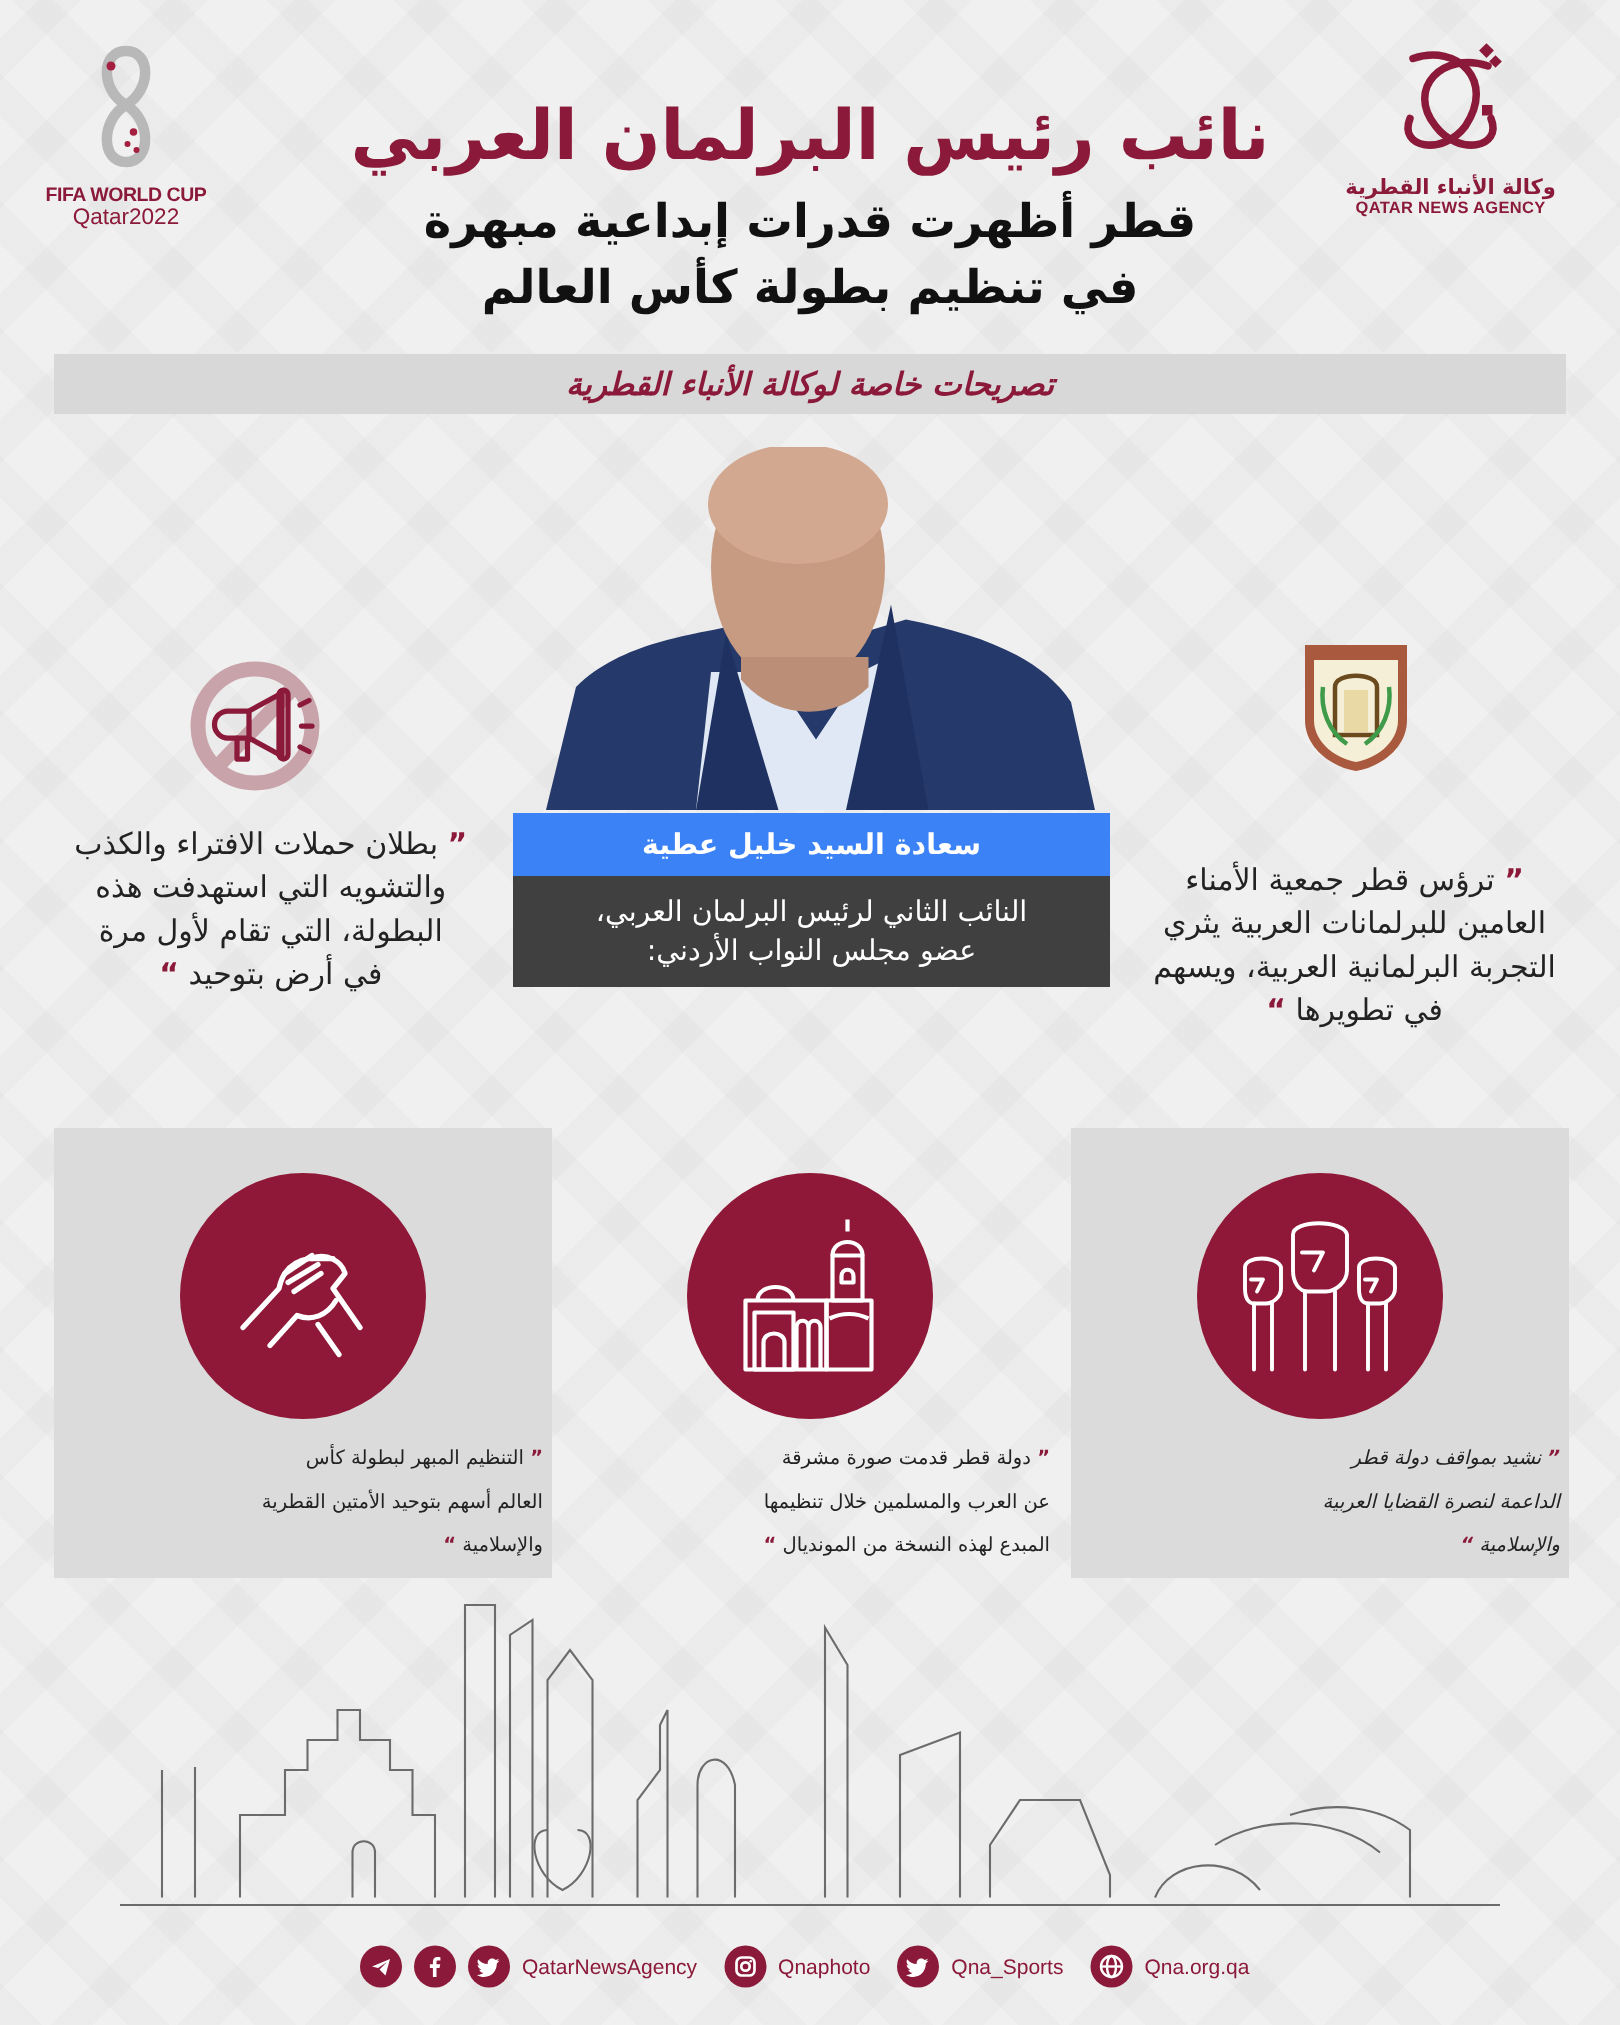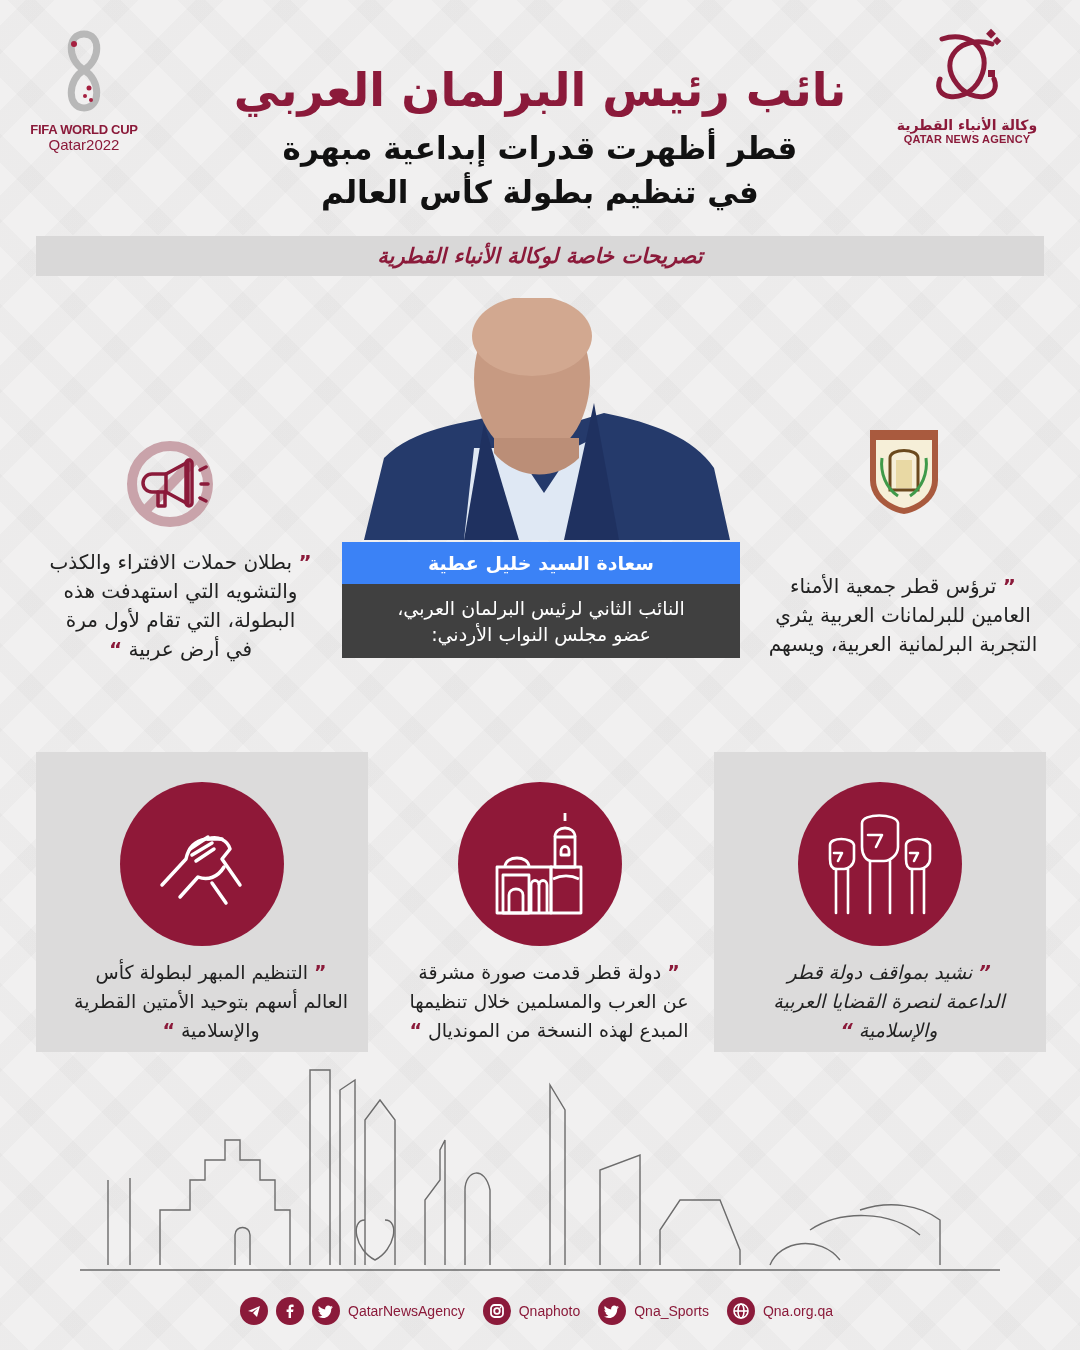--- a/index.html
+++ b/index.html
@@ -44,21 +44,21 @@
   #quote-right { left: 748px; top: 572px; width: 310px; }
   .q { color: #8b1a3a; font-weight: 700; }
 
   #nomegaphone { left: 124px; top: 436px; width: 96px; height: 96px; }
   #assoc-logo { left: 868px; top: 428px; width: 72px; height: 88px; }
 
   
   .card { position: absolute; top: 752px; width: 332px; height: 300px; }
   .card.shaded { background: #dcdbdb; }
   .card .circle { position: absolute; left: 84px; top: 30px; width: 164px; height: 164px; border-radius: 50%; background: #8f1838; display: flex; align-items: center; justify-content: center; }
-  .card .text { position: absolute; left: 24px; right: 6px; top: 206px; direction: rtl; text-align: center; font-size: 19px; line-height: 29px; color: #222; }
+  .card .text { position: absolute; left: 24px; right: 6px; top: 206px; direction: rtl; text-align: right; font-size: 13px; line-height: 29px; color: #222; }
   #card-unity { left: 36px; }
   #card-mosque { left: 374px; }
   #card-fists { left: 714px; font-style: italic; }
 
   #skyline { left: 40px; top: 1060px; width: 1000px; height: 225px; }
 
   
   #footer { left: 240px; top: 1294px; width: 600px; height: 34px; display: flex; align-items: center; gap: 8px; }
   .soc { width: 28px; height: 28px; border-radius: 50%; background: #8b1a3a; display: flex; align-items: center; justify-content: center; flex-shrink: 0; }
   .soc-label { font-family: "Liberation Sans", sans-serif; font-size: 14px; color: #8b1a3a; margin-right: 10px; white-space: nowrap; }
@@ -135,38 +135,39 @@
       <line x1="77" y1="48" x2="84" y2="48"></line>
       <line x1="76" y1="62" x2="82" y2="65"></line>
     </g>
   </svg>
 </div>
 
 <div id="quote-left" class="abs side-quote">
   <div><span class="q">”</span> <span>بطلان حملات الافتراء والكذب</span></div>
   <div>والتشويه التي استهدفت هذه</div>
   <div>البطولة، التي تقام لأول مرة</div>
-  <div><span>في أرض عربية</span> <span class="q">“</span></div>
+  <div><span>في أرض بتوحيد</span> <span class="q">“</span></div>
 </div>
 
 <div id="assoc-logo" class="abs">
   <svg width="72" height="88" viewBox="0 0 72 88">
     <path d="M2 2 H70 V52 C70 72 50 84 36 86 C22 84 2 72 2 52 Z" fill="#a95a3e"></path>
     <path d="M8 12 H64 V52 C64 68 48 78 36 80 C24 78 8 68 8 52 Z" fill="#f6efd8"></path>
     <path d="M22 62 V30 C22 20 50 20 50 30 V62 Z" fill="none" stroke="#6b4a1e" stroke-width="3"></path>
     <rect x="28" y="32" width="16" height="28" fill="#e9d9a4"></rect>
     <path d="M14 30 C12 45 18 60 30 68" fill="none" stroke="#3f9a4a" stroke-width="3"></path>
     <path d="M58 30 C60 45 54 60 42 68" fill="none" stroke="#3f9a4a" stroke-width="3"></path>
   </svg>
 </div>
 
 <div id="quote-right" class="abs side-quote">
   <div><span class="q">”</span> <span>ترؤس قطر جمعية الأمناء</span></div>
   <div>العامين للبرلمانات العربية يثري</div>
   <div>التجربة البرلمانية العربية، ويسهم</div>
+  <div><span>في تطويرها</span> <span class="q">“</span></div>
 </div>
 
 <div id="card-unity" class="card shaded">
   <div class="circle">
     <svg width="100" height="90" viewBox="0 0 100 90">
       <g fill="none" stroke="#fff" stroke-width="3.5" stroke-linecap="round" stroke-linejoin="round">
         <path d="M10 66 L34 40 C36 30 42 22 54 20 L70 20"></path>
         <path d="M38 30 L56 18"></path>
           <path d="M40 36 L60 24"></path>
           <path d="M44 42 L62 30"></path>

